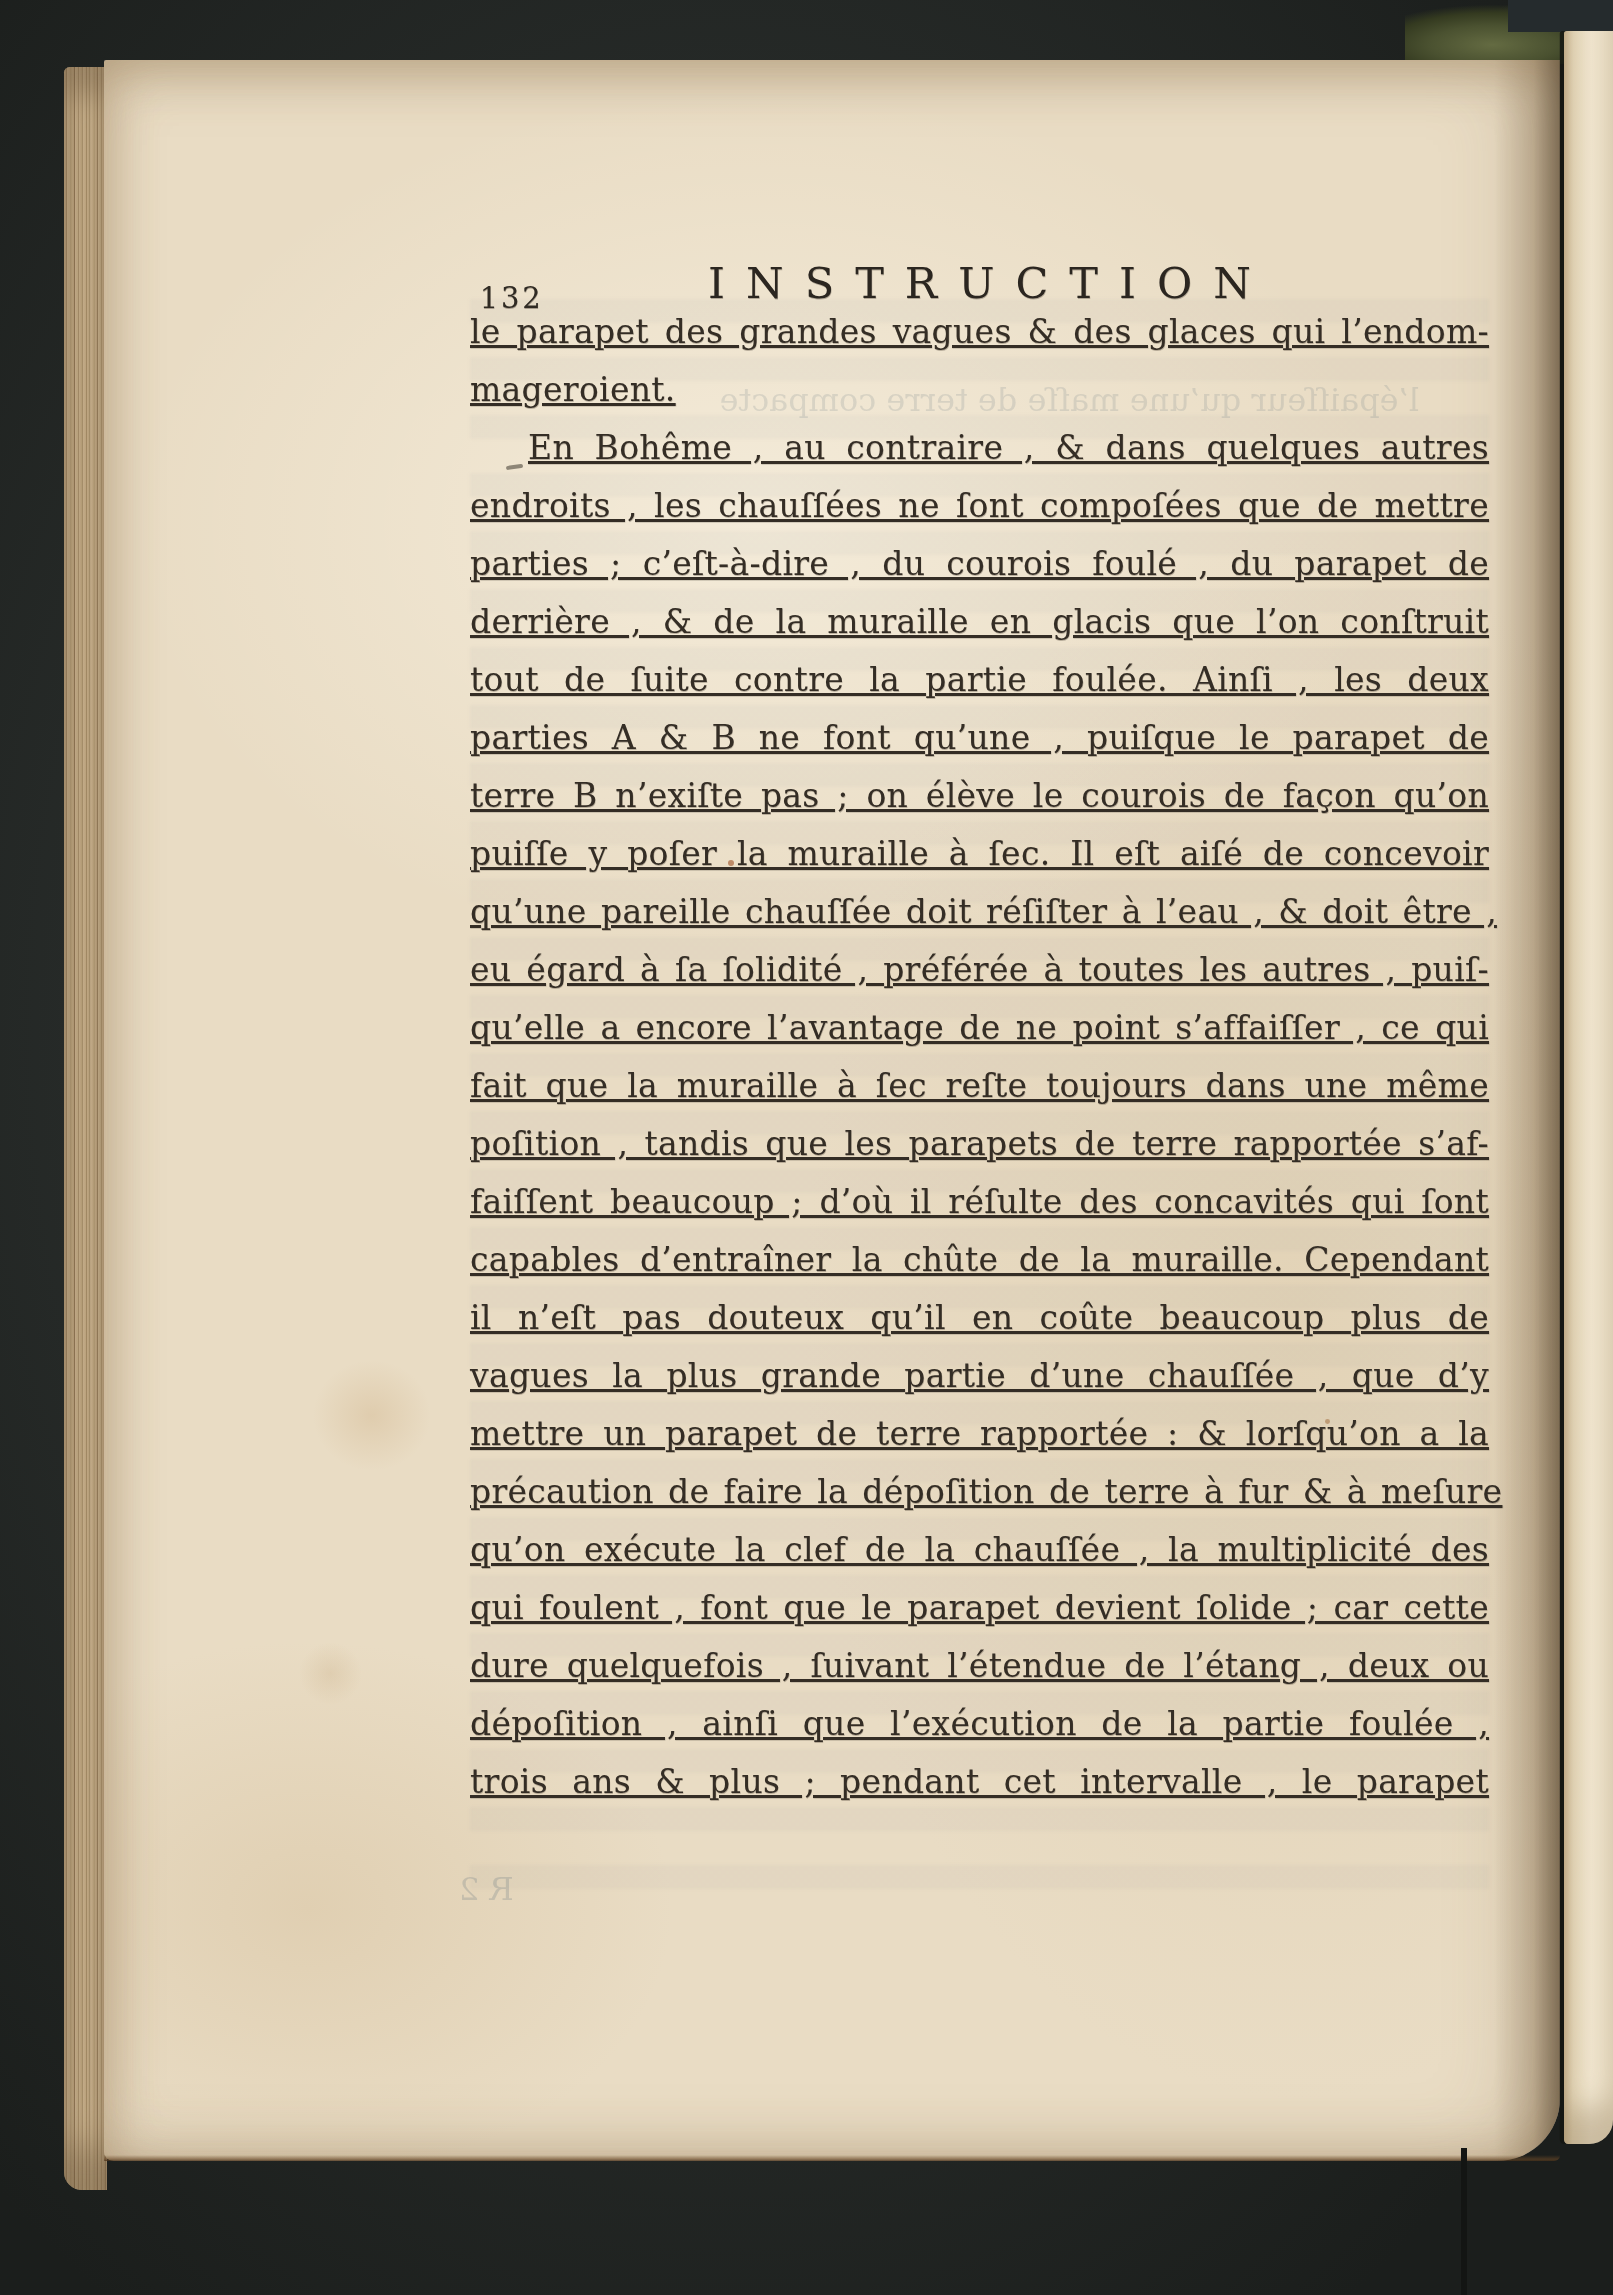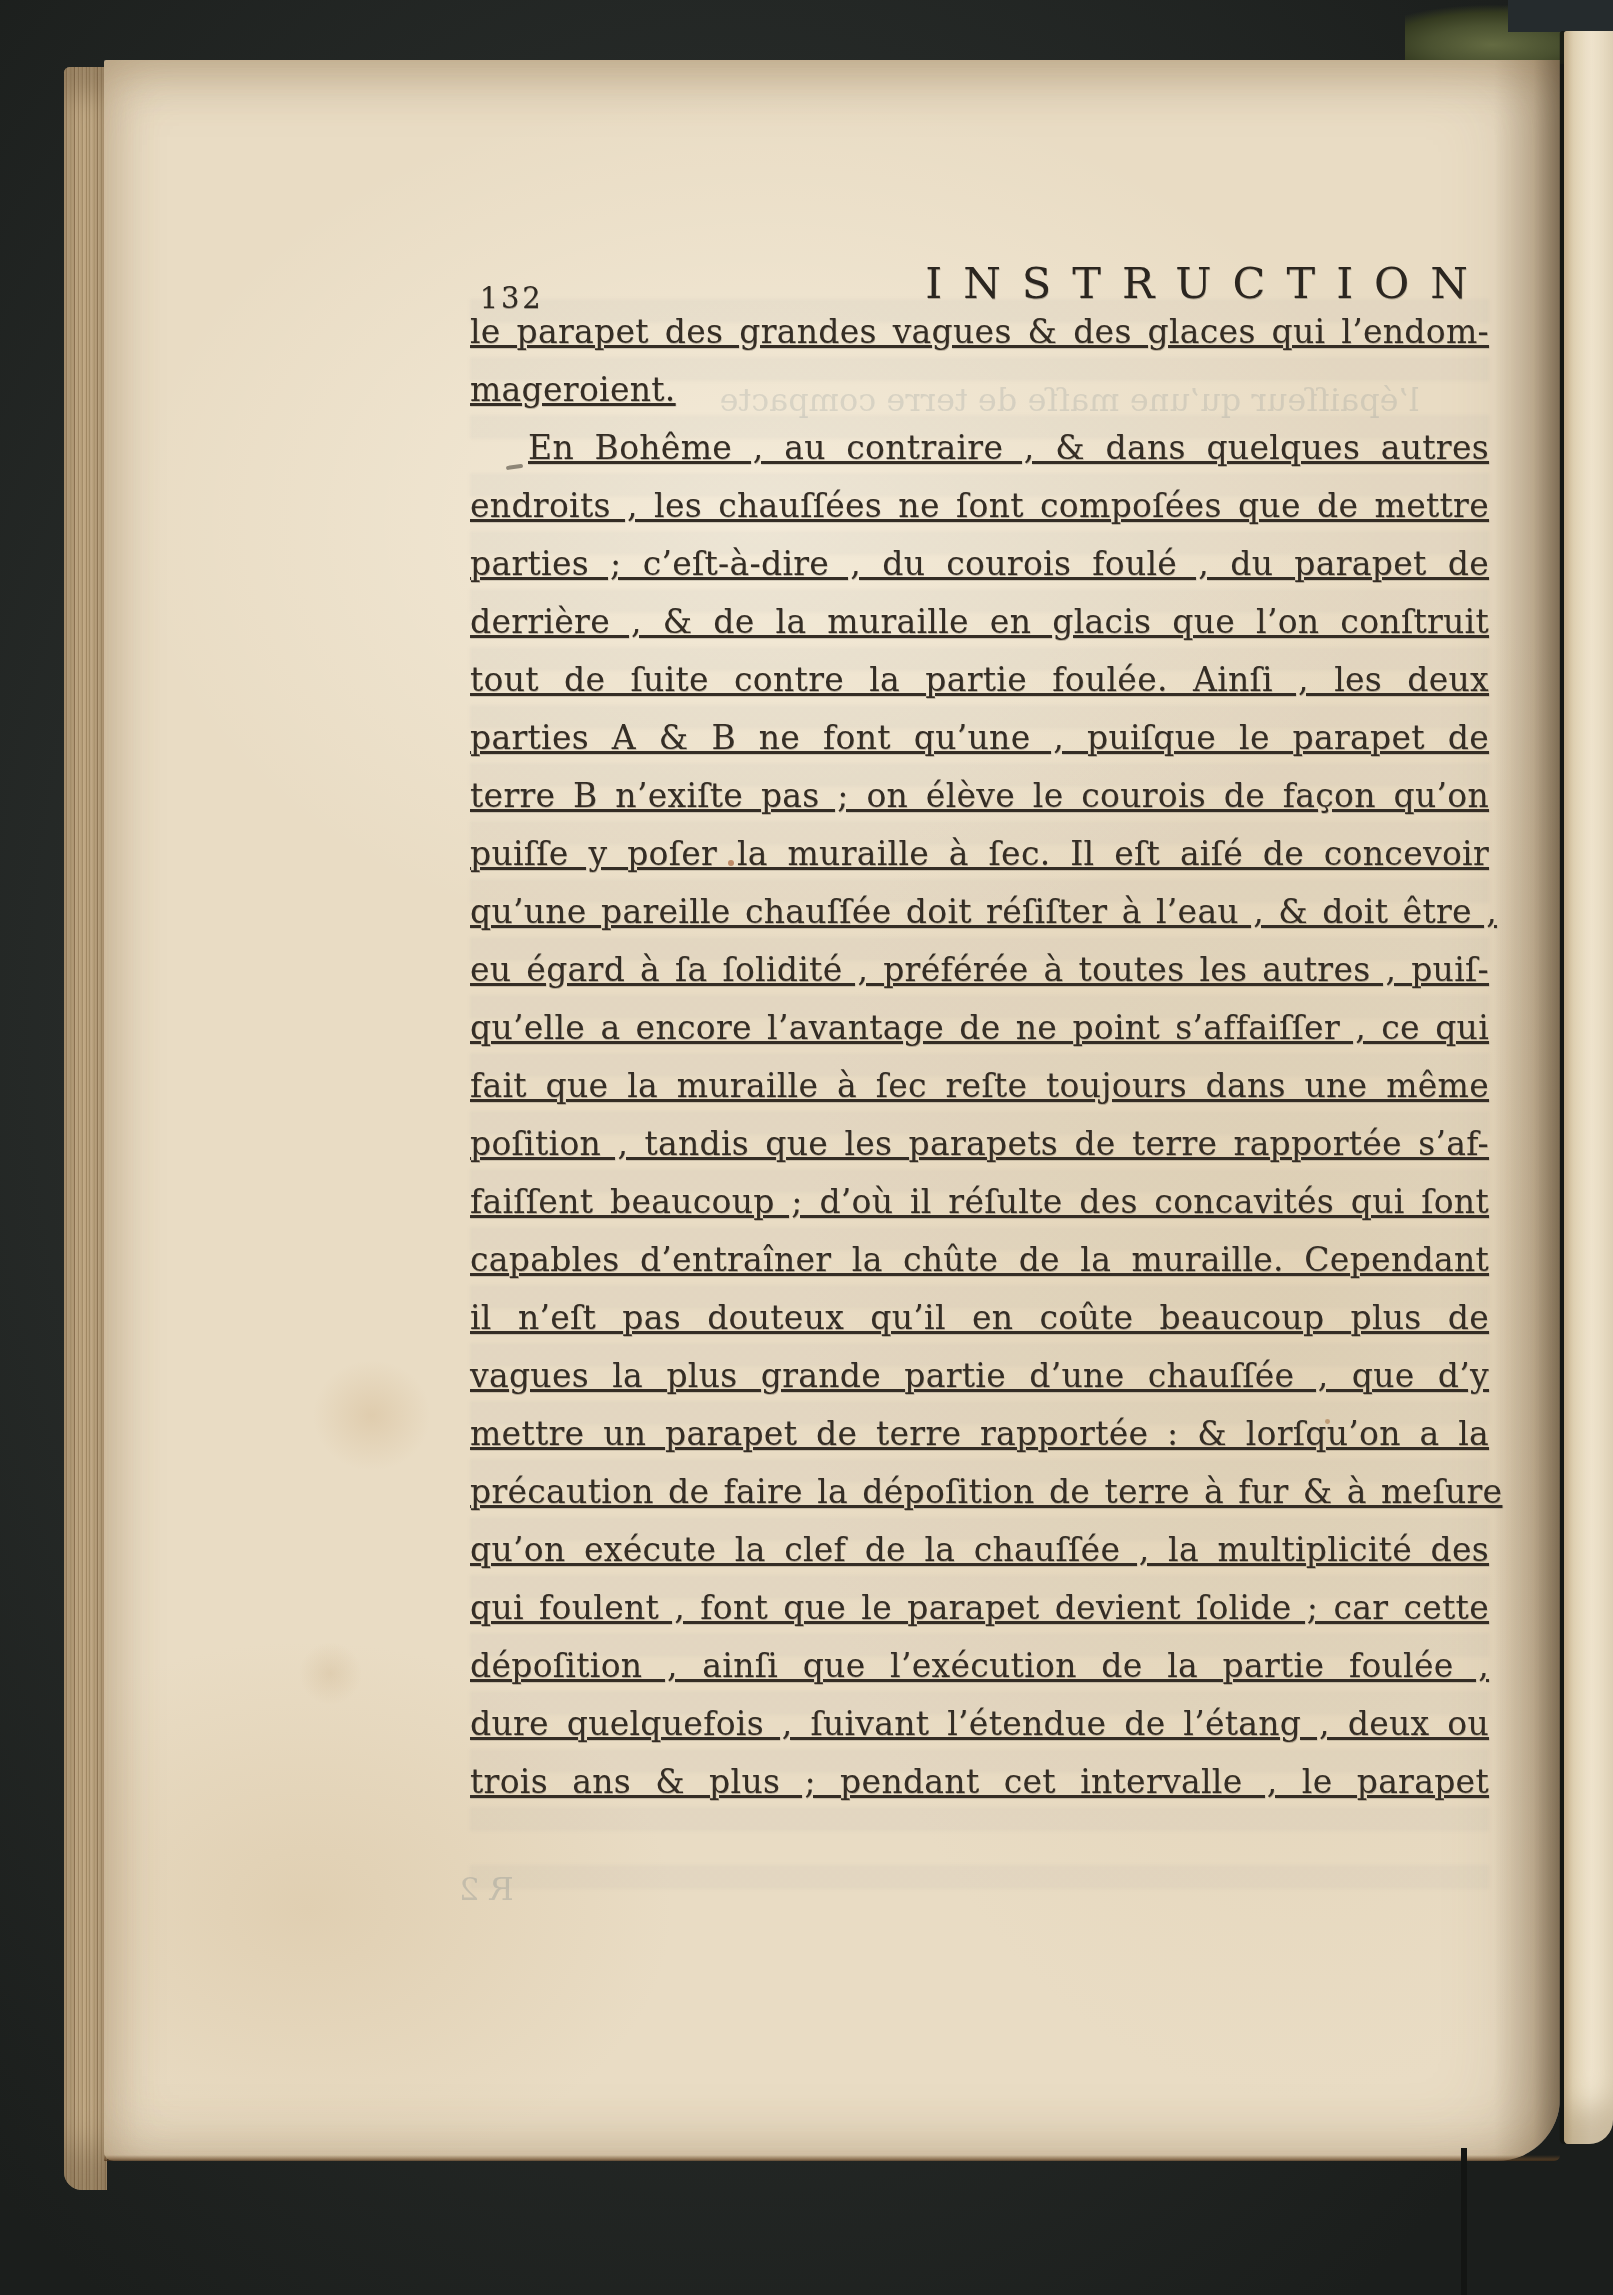--- a/index.html
+++ b/index.html
@@ -43,21 +43,21 @@
      border-radius:2.8px 0 24px 4.2px;
      background:linear-gradient(90deg, #cdb995 0%, #e6d8ba 18%, #f1e6cf 55%, #eee2c9 100%);
      box-shadow:-4.2px 0 0 rgba(20,22,18,.85), inset 0 -35px 28px rgba(120,95,60,.3);}
 
   .crack-shadow{position:absolute;left:1461px;top:2148px;width:6.3px;height:147px;background:#131513;}
 
   
   .headline-row{position:absolute;left:470px;top:256px;width:1019px;height:77px;color:#2b2620;}
   .page-number{position:absolute;left:9.7px;top:28px;font-size:29px;line-height:1;
      letter-spacing:2.8px;color:#2f2a23;text-shadow:0.4px 0.6px 0 rgba(45,35,25,.35);}
-  .running-title{position:absolute;left:0;top:5.6px;width:100%;text-align:right;
+  .running-title{position:absolute;left:0;top:5.6px;width:100%;text-align:center;
      font-size:43px;line-height:1;letter-spacing:21px;text-indent:21px;color:#2b2620;
      text-shadow:0.5px 0.7px 0 rgba(45,35,25,.3);}
 
   .text-block{position:absolute;left:470px;top:303px;width:1019px;color:#342d25;text-decoration:underline;}
   .line{height:58px;line-height:58px;font-size:33px;letter-spacing:0.3px;word-spacing:3.5px;
      text-align:justify;text-align-last:justify;white-space:nowrap;
      text-shadow:0.4px 0.6px 0 rgba(52,40,28,.28);}
   .line.indent{padding-left:58px;}
   .line.para-end{text-align-last:left;}
 
@@ -123,22 +123,22 @@
       <div class="line">fait que la muraille à ſec reſte toujours dans une même</div>
       <div class="line">poſition , tandis que les parapets de terre rapportée s’af-</div>
       <div class="line">faiſſent beaucoup ; d’où il réſulte des concavités qui ſont</div>
       <div class="line">capables d’entraîner la chûte de la muraille. Cependant</div>
       <div class="line">il n’eſt pas douteux qu’il en coûte beaucoup plus de</div>
       <div class="line">vagues la plus grande partie d’une chauſſée , que d’y</div>
       <div class="line">mettre un parapet de terre rapportée : &amp; lorſqu’on a la</div>
       <div class="line">précaution de faire la dépoſition de terre à fur &amp; à meſure</div>
       <div class="line">qu’on exécute la clef de la chauſſée , la multiplicité des</div>
       <div class="line">qui foulent , font que le parapet devient ſolide ; car cette</div>
+      <div class="line">dure quelquefois , ſuivant l’étendue de l’étang , deux ou</div>
       <div class="line">dépoſition , ainſi que l’exécution de la partie foulée ,</div>
-      <div class="line">dure quelquefois , ſuivant l’étendue de l’étang , deux ou</div>
       <div class="line">trois ans &amp; plus ; pendant cet intervalle , le parapet</div>
     </div>
 
   <div class="pen-mark"></div>
   <div class="stain-1"></div>
   <div class="stain-2"></div>
   <div class="speck-1"></div>
   <div class="speck-2"></div>
 
 </div>

